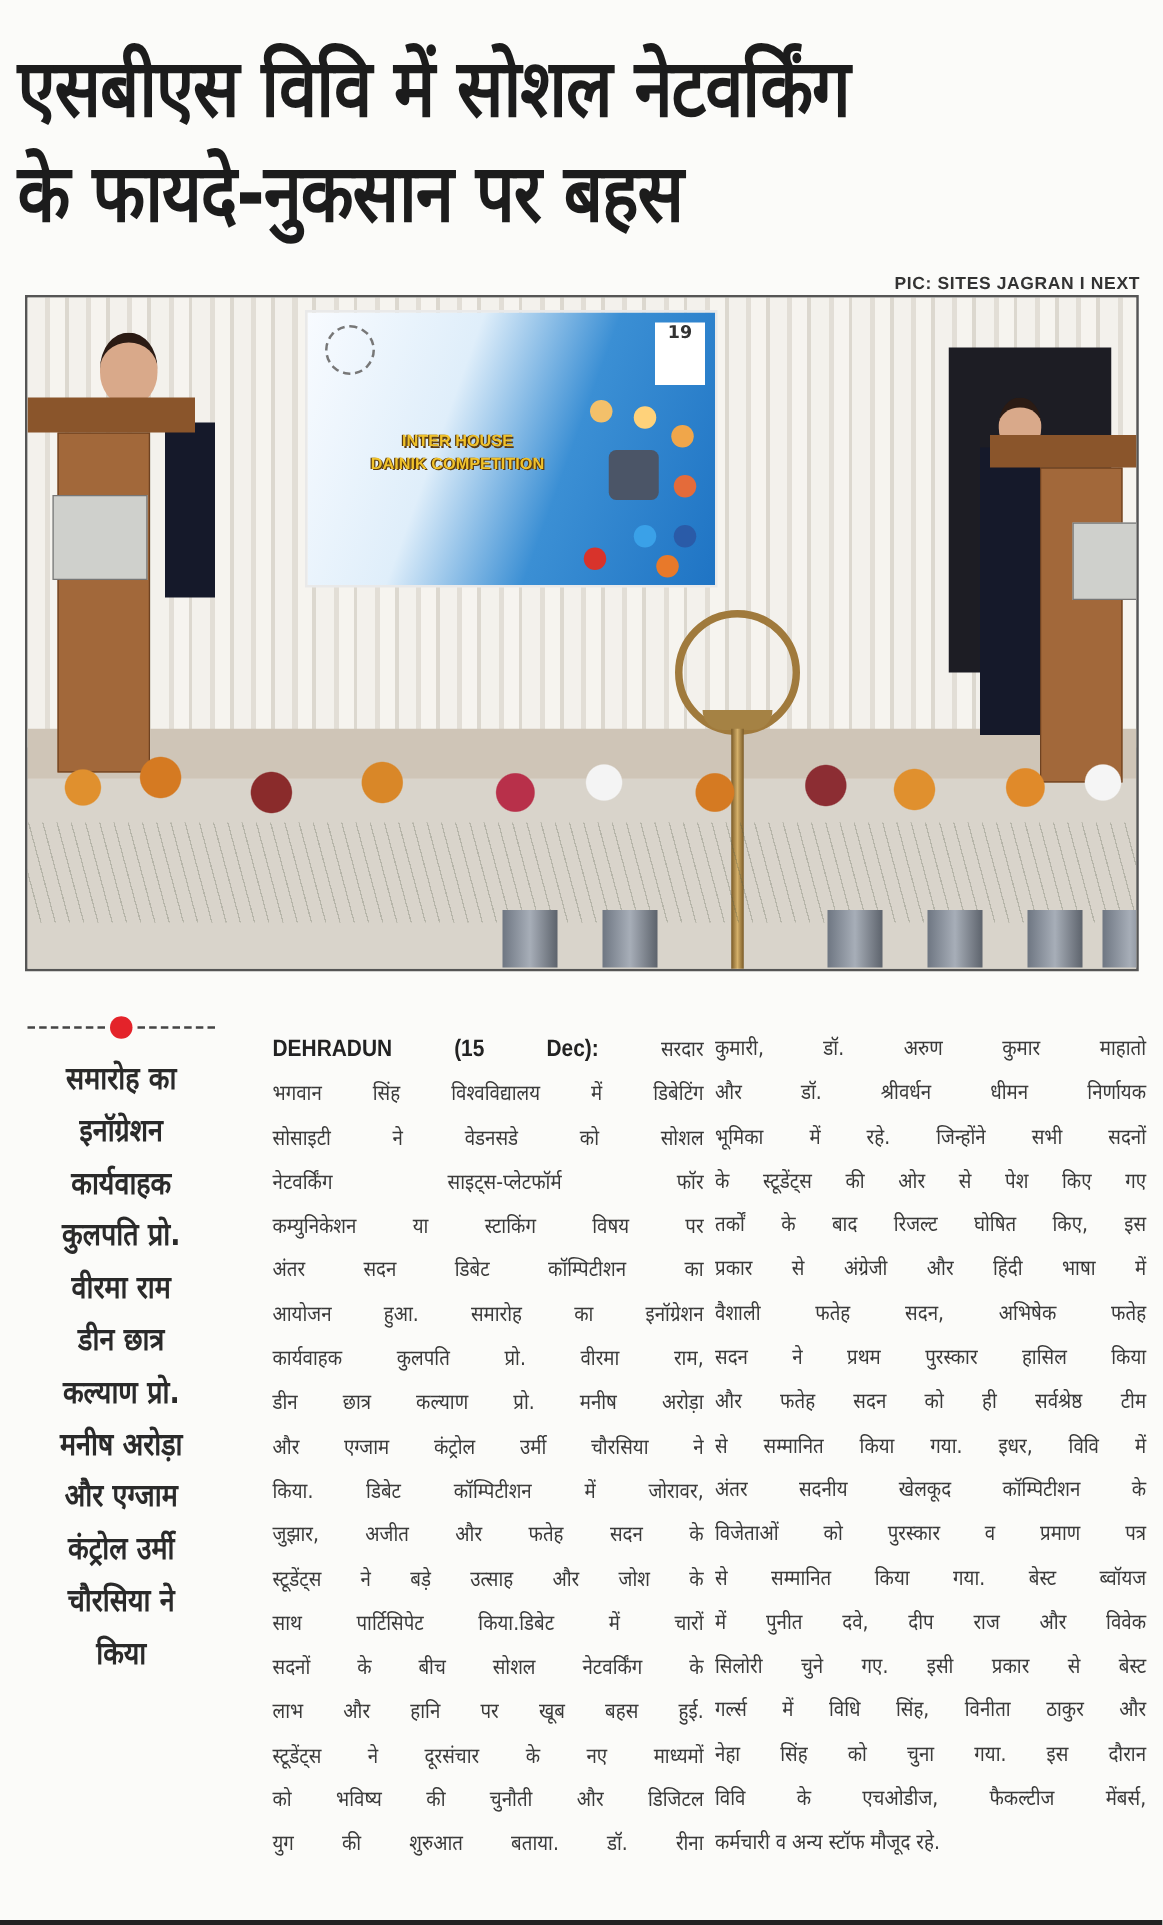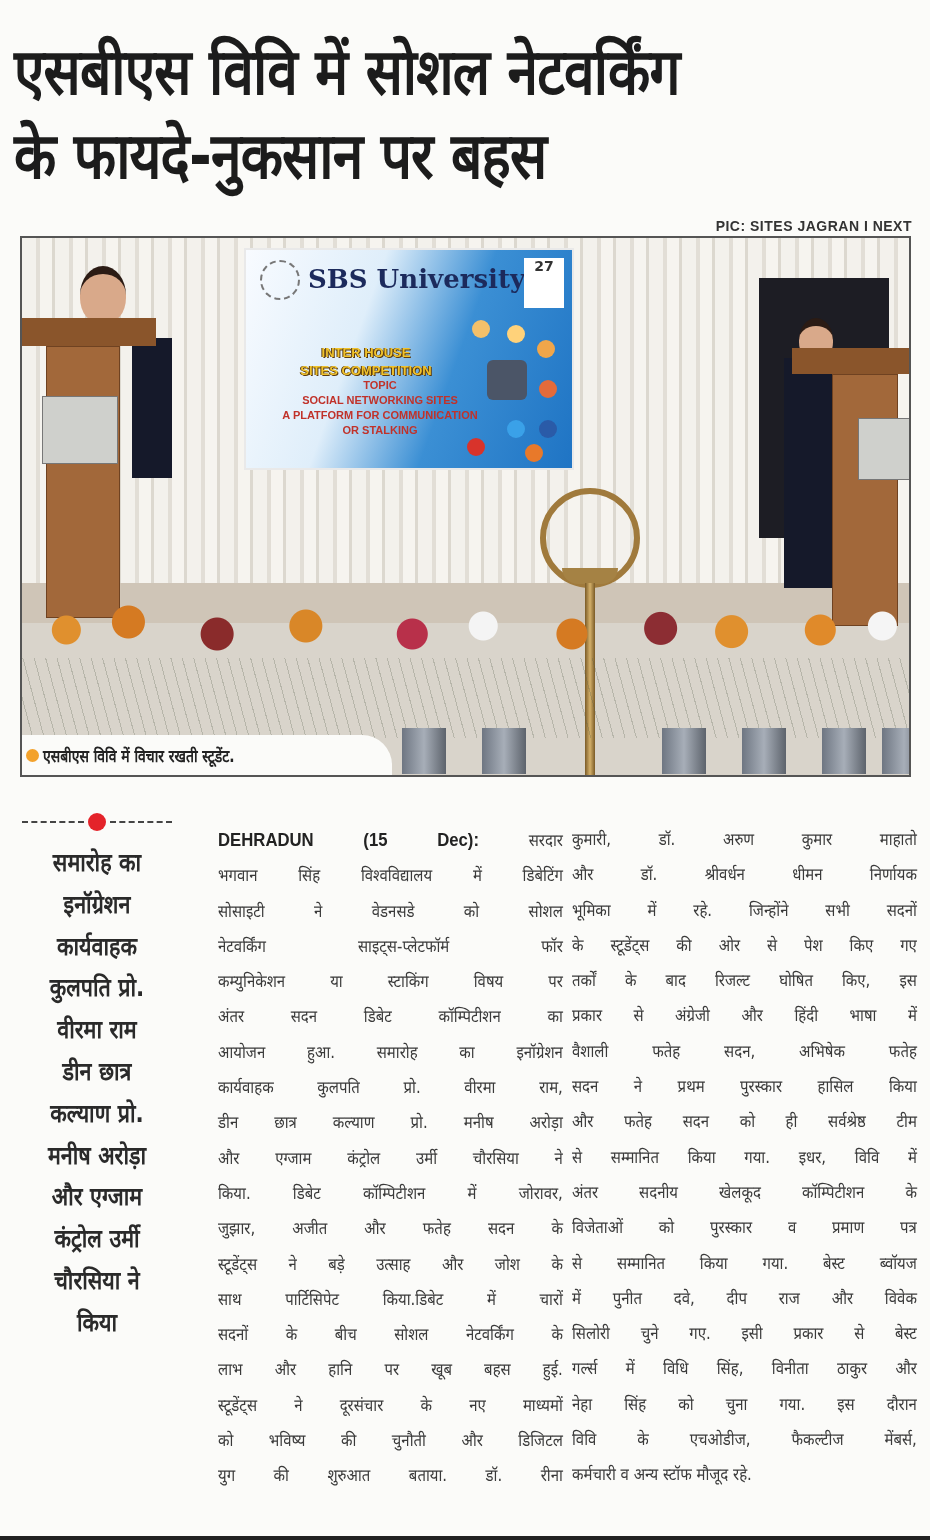--- a/index.html
+++ b/index.html
@@ -173,31 +173,24 @@
   <div class="stage-front"></div>
 
   <div class="speaker-head" style="left:58px;top:28px;width:46px;height:58px;"></div>
   <div class="speaker-body" style="left:110px;top:100px;width:40px;height:140px;"></div>
   <div class="podium-top" style="left:0;top:80px;width:134px;height:28px;"></div>
   <div class="podium" style="left:24px;top:108px;width:72px;height:270px;"></div>
   <div class="podium-emblem" style="left:20px;top:158px;width:74px;height:66px;"></div>
 
   <div class="banner">
     <div class="logo-circle"></div>
-    <div class="uni">SBS University</div>
-    <div class="badge27">27</div>
+    <div class="badge27">19</div>
     <div class="event">
       <div>INTER HOUSE</div>
-      <div>SITES COMPETITION</div>
-    </div>
-    <div class="topic">
-      <div>TOPIC</div>
-      <div>SOCIAL NETWORKING SITES</div>
-      <div>A PLATFORM FOR COMMUNICATION</div>
-      <div>OR STALKING</div>
+      <div>DAINIK COMPETITION</div>
     </div>
     <div class="icons">
       <span style="left:5px;top:0;background:#f3c06a;"></span>
       <span style="left:40px;top:5px;background:#ffd27a;"></span>
       <span style="left:70px;top:20px;background:#f0a64a;"></span>
       <span style="left:20px;top:40px;width:40px;height:40px;border-radius:6px;background:#4b5567;"></span>
       <span style="left:72px;top:60px;background:#e46b3a;"></span>
       <span style="left:40px;top:100px;background:#3aa1e8;"></span>
       <span style="left:72px;top:100px;background:#2a5ba8;"></span>
       <span style="left:58px;top:124px;background:#e8792a;"></span>
@@ -217,24 +210,20 @@
 
   <div class="flowers"></div>
   <div class="stems"></div>
   <div class="pot" style="left:380px;"></div>
   <div class="pot" style="left:460px;"></div>
   <div class="pot" style="left:640px;"></div>
   <div class="pot" style="left:720px;"></div>
   <div class="pot" style="left:800px;"></div>
   <div class="pot" style="left:860px;"></div>
 
-  <div class="caption">
-    <span class="caption-bullet"></span>
-    <span class="caption-text">एसबीएस विवि में विचार रखती स्टूडेंट.</span>
-  </div>
 </div>
 
 <div class="pullquote">
   <div class="pq-divider">
     <span class="pq-dash"></span>
     <span class="pq-dot"></span>
     <span class="pq-dash"></span>
   </div>
   <div class="pq-text">
     <span>समारोह का</span>

